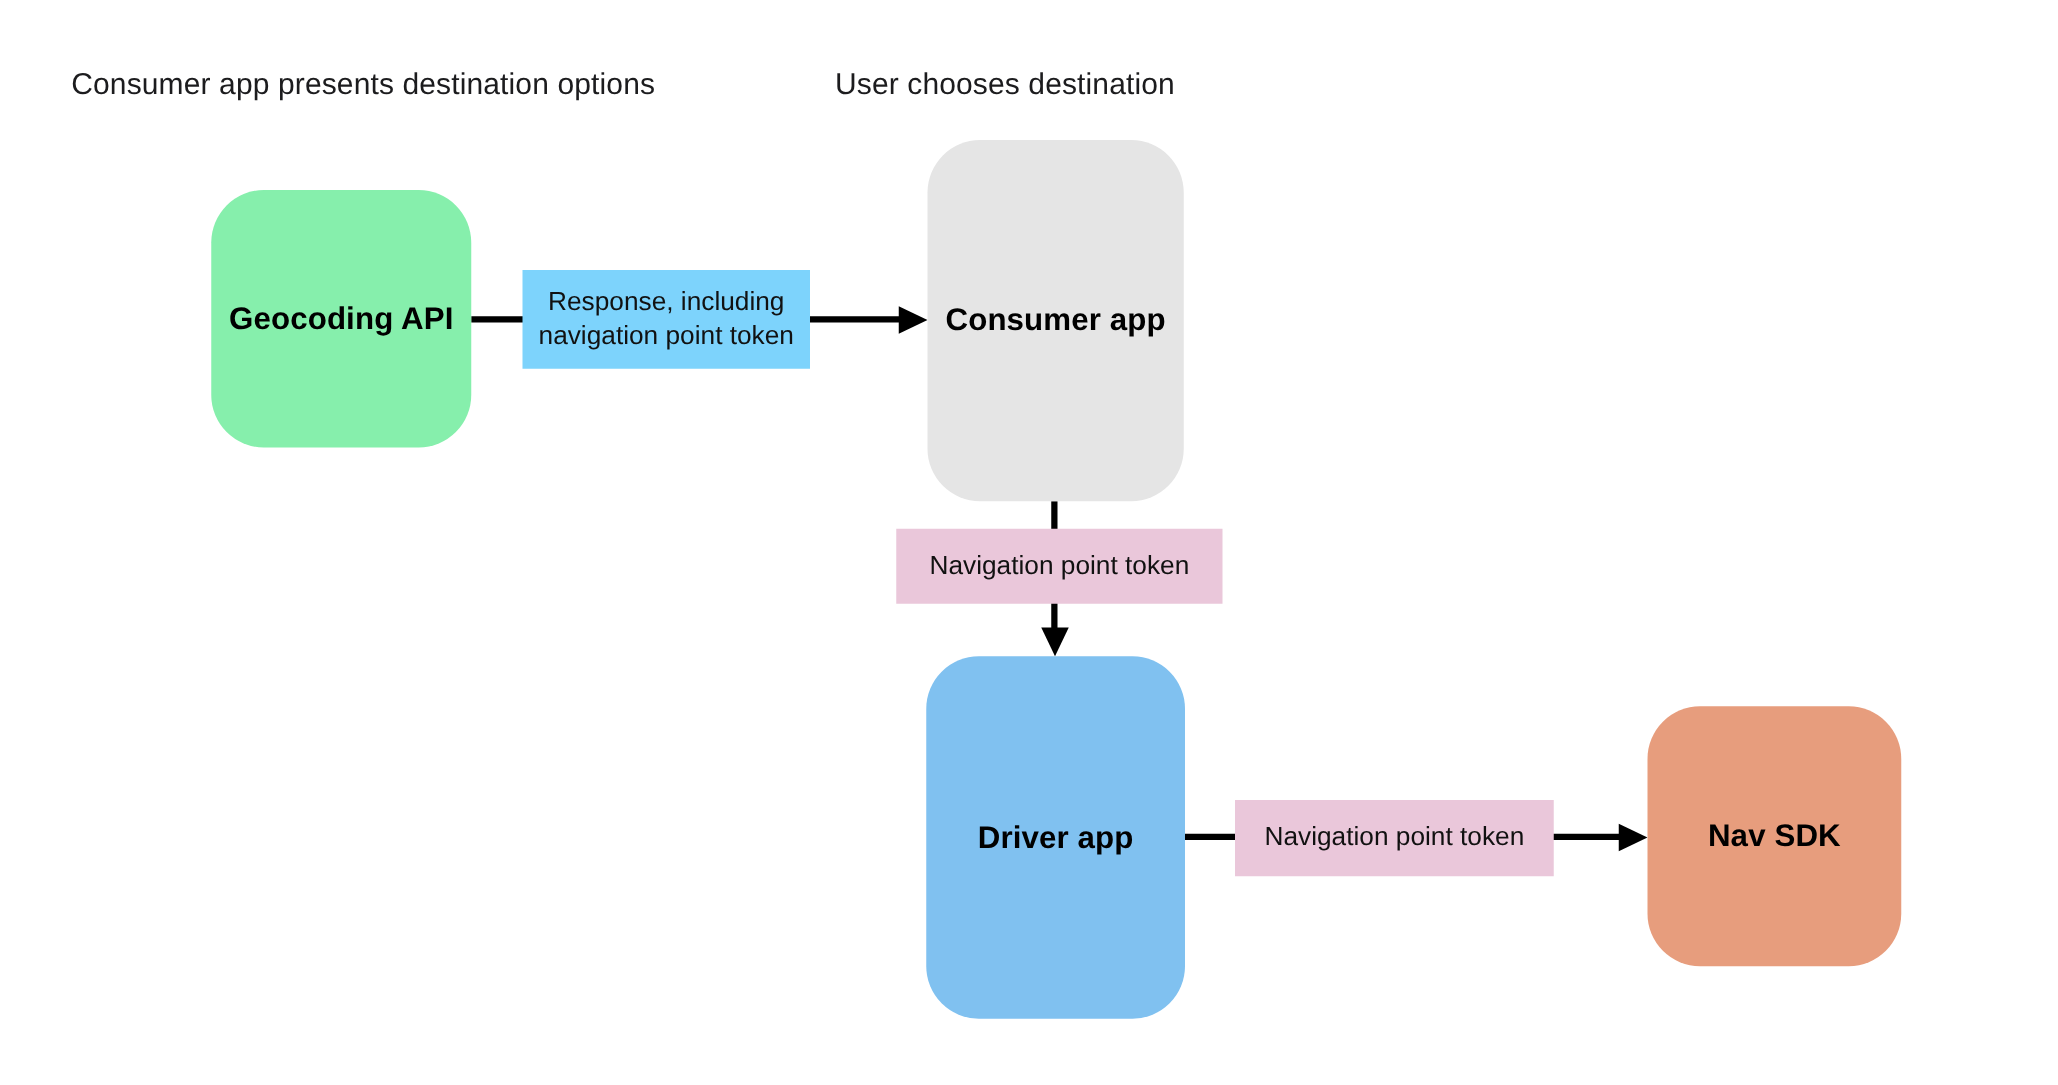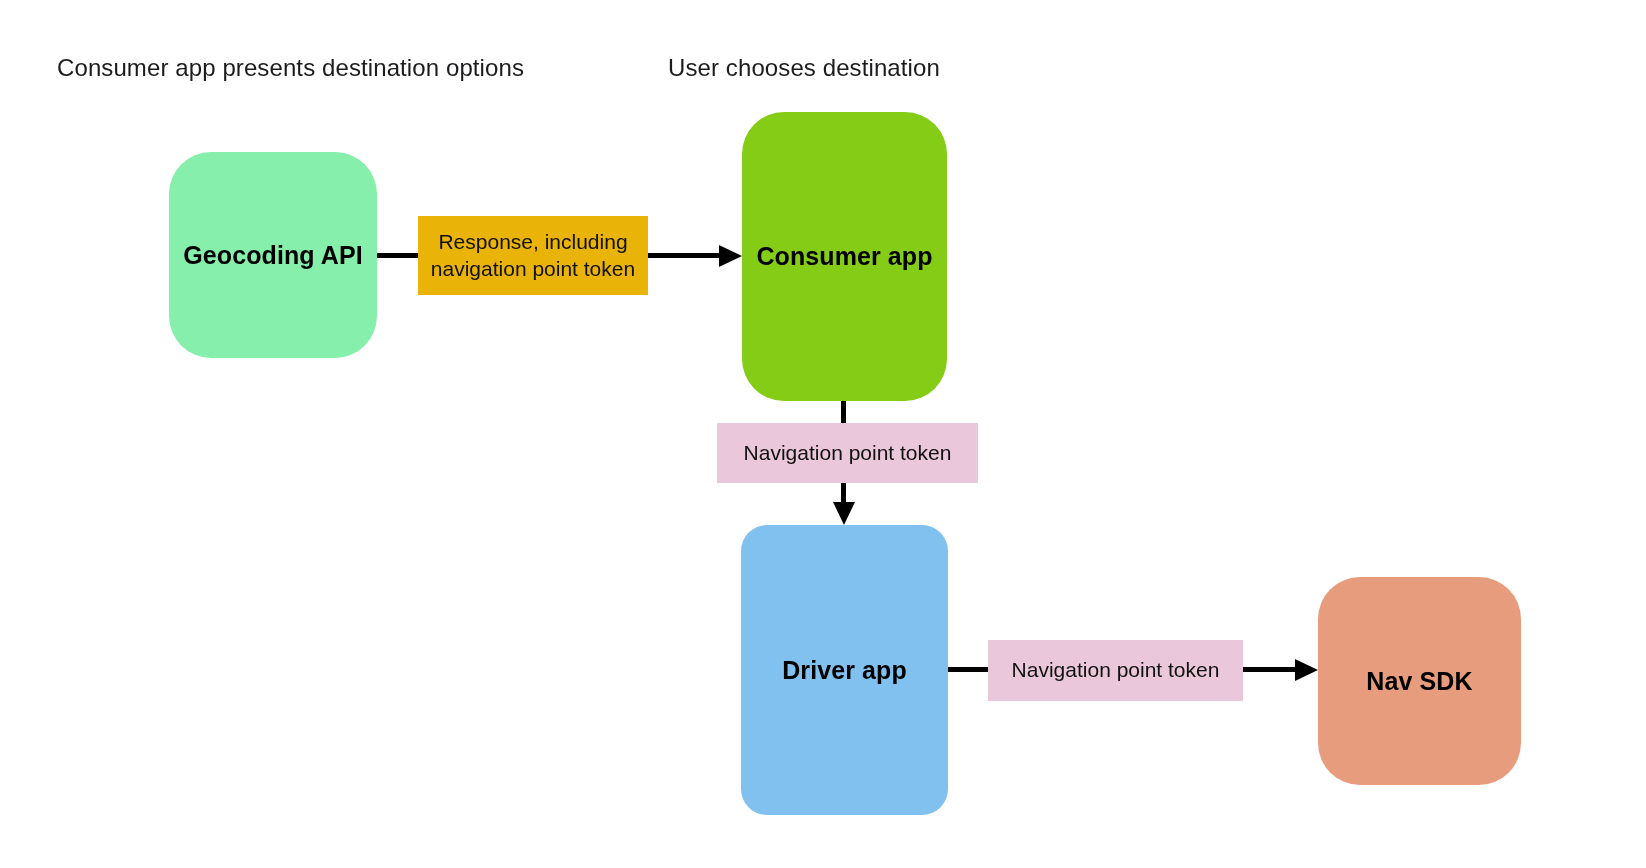--- a/index.html
+++ b/index.html
@@ -77,39 +77,39 @@
 </head>
 <body>
 
 <div class="canvas">
 
   <div class="col-header" style="left:57px">Consumer app presents destination options</div>
   <div class="col-header" style="left:668px">User chooses destination</div>
 
   <div class="edge-line" style="left:377px; top:253px; width:346px; height:5px"></div>
   <div class="arrowhead right" style="left:719px; top:245px"></div>
-  <div class="edge-label" style="left: 418px; top: 216px; width: 230px; height: 79px; background-color: #eab308;">Response, including navigation point token</div>
+  <div class="edge-label" style="left: 418px; top: 216px; width: 230px; height: 79px; background-color: #7dd3fc;">Response, including navigation point token</div>
 
   <div class="edge-line" style="left:841px; top:401px; width:5px; height:104px"></div>
   <div class="arrowhead down" style="left:833px; top:502px"></div>
   <div class="edge-label" style="left: 717px; top: 423px; width: 261px; height: 60px; background-color: rgb(234, 199, 218);">Navigation point token</div>
 
   <div class="edge-line" style="left:948px; top:667px; width:349px; height:5px"></div>
   <div class="arrowhead right" style="left:1295px; top:659px"></div>
   <div class="edge-label" style="left: 988px; top: 640px; width: 255px; height: 61px; background-color: rgb(234, 199, 218);">Navigation point token</div>
 
   <div class="node" style="left: 169px; top: 152px; width: 208px; height: 206px; background-color: #86efac;">
     <span class="node-label">Geocoding API</span>
   </div>
 
-  <div class="node" style="left: 742px; top: 112px; width: 205px; height: 289px; background-color: #84cc16;">
+  <div class="node" style="left: 742px; top: 112px; width: 205px; height: 289px; background-color: #e5e5e5;">
     <span class="node-label">Consumer app</span>
   </div>
 
-  <div class="node" style="left: 741px; top: 525px; width: 207px; height: 290px; background-color: rgb(128, 193, 240); border-radius: 26px;">
+  <div class="node" style="left: 741px; top: 525px; width: 207px; height: 290px; background-color: rgb(128, 193, 240);">
     <span class="node-label">Driver app</span>
   </div>
 
-  <div class="node" style="left: 1318px; top: 565px; width: 203px; height: 208px; background-color: rgb(231, 157, 125); margin-top: 12px;">
+  <div class="node" style="left: 1318px; top: 565px; width: 203px; height: 208px; background-color: rgb(231, 157, 125);">
     <span class="node-label">Nav SDK</span>
   </div>
 
 </div>
 
 </body></html>

